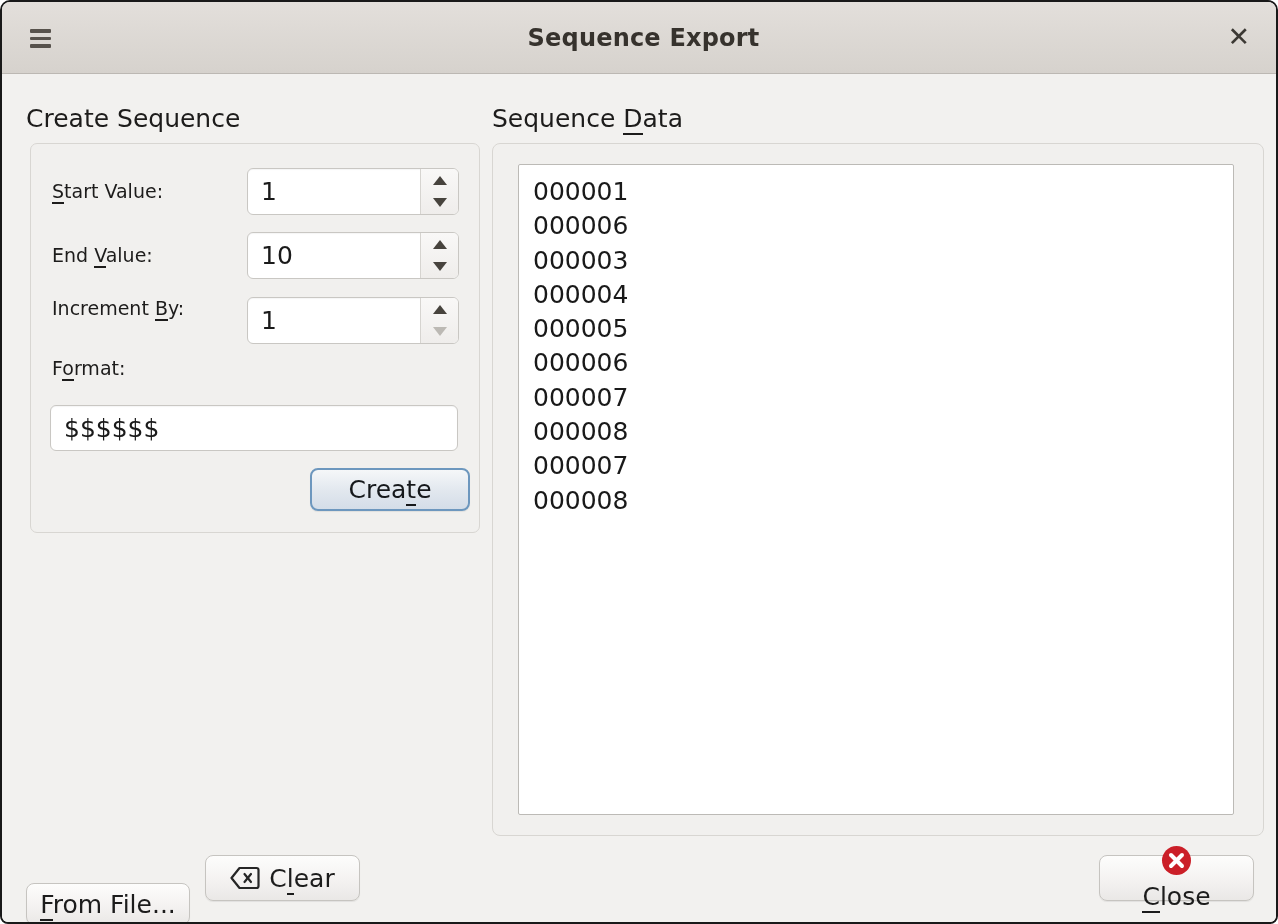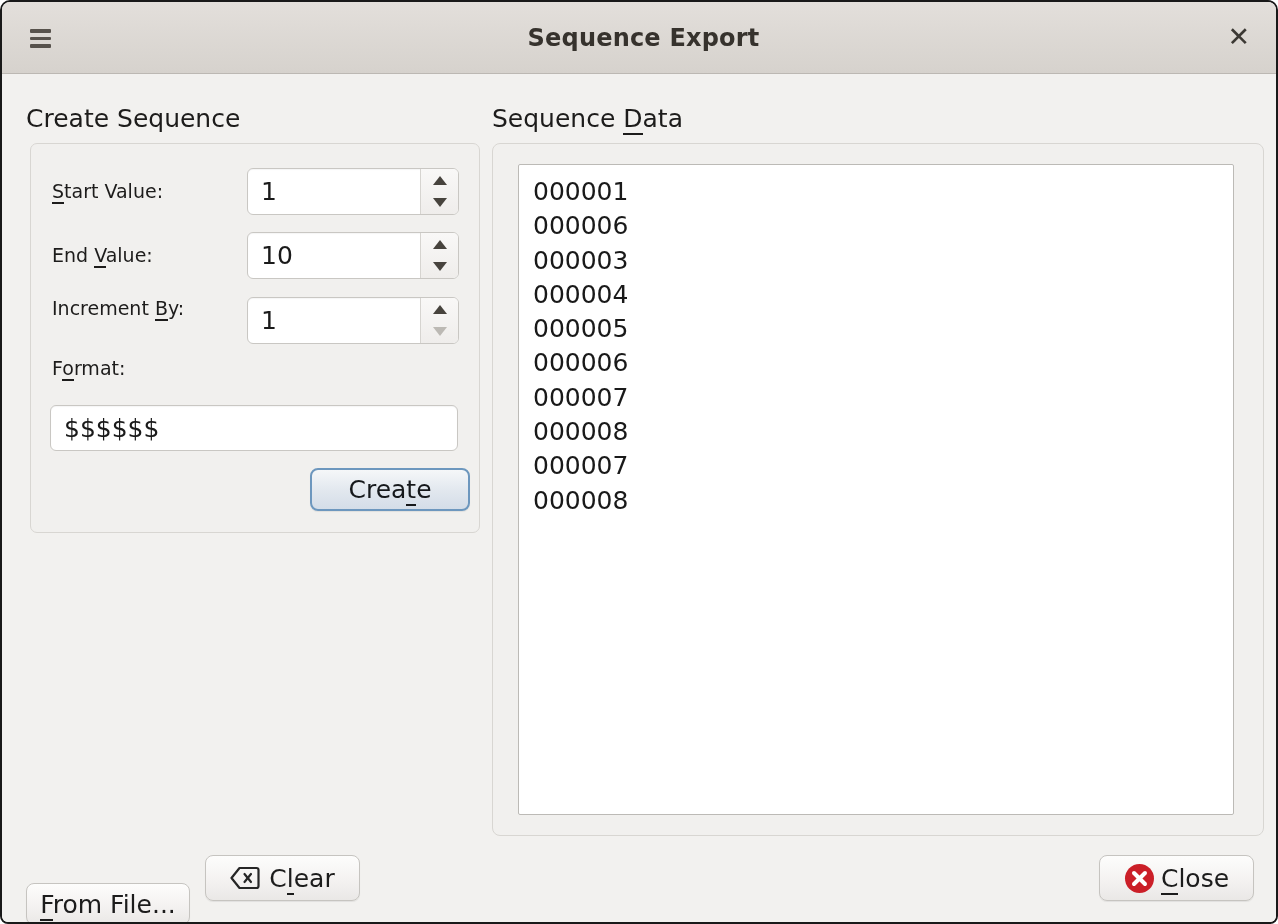--- a/index.html
+++ b/index.html
@@ -180,21 +180,21 @@
     <div class="btn" style="left:203px; top:780px; width:155px; height:46px;">
       <svg class="icon-svg" width="30" height="24" viewBox="0 0 30 24">
         <path d="M9.5 2 H26.5 a2 2 0 0 1 2 2 V20 a2 2 0 0 1 -2 2 H9.5 L1.5 12 Z" fill="none" stroke="#262626" stroke-width="2.2" stroke-linejoin="round"></path>
         <line x1="14.5" y1="8" x2="21" y2="16" stroke="#262626" stroke-width="2.2" stroke-linecap="round"></line>
         <line x1="21" y1="8" x2="14.5" y2="16" stroke="#262626" stroke-width="2.2" stroke-linecap="round"></line>
       </svg>
       <span>C<u>l</u>ear</span>
     </div>
 
 
-    <div class="btn" style="left:1097px; top:780px; width:155px; height:46px; gap:6px;">
+    <div class="btn" style="left:1097px; top:780px; width:155px; height:46px; gap:6px;flex-direction:column;">
       <svg class="icon-svg" width="31" height="31" viewBox="0 0 31 31">
         <circle cx="15.5" cy="15.5" r="14.5" fill="#cb1f28"></circle>
         <line x1="10" y1="10" x2="21" y2="21" stroke="#ffffff" stroke-width="4" stroke-linecap="round"></line>
         <line x1="21" y1="10" x2="10" y2="21" stroke="#ffffff" stroke-width="4" stroke-linecap="round"></line>
       </svg>
       <span><u>C</u>lose</span>
     </div>
 
   </div>
 </div>

